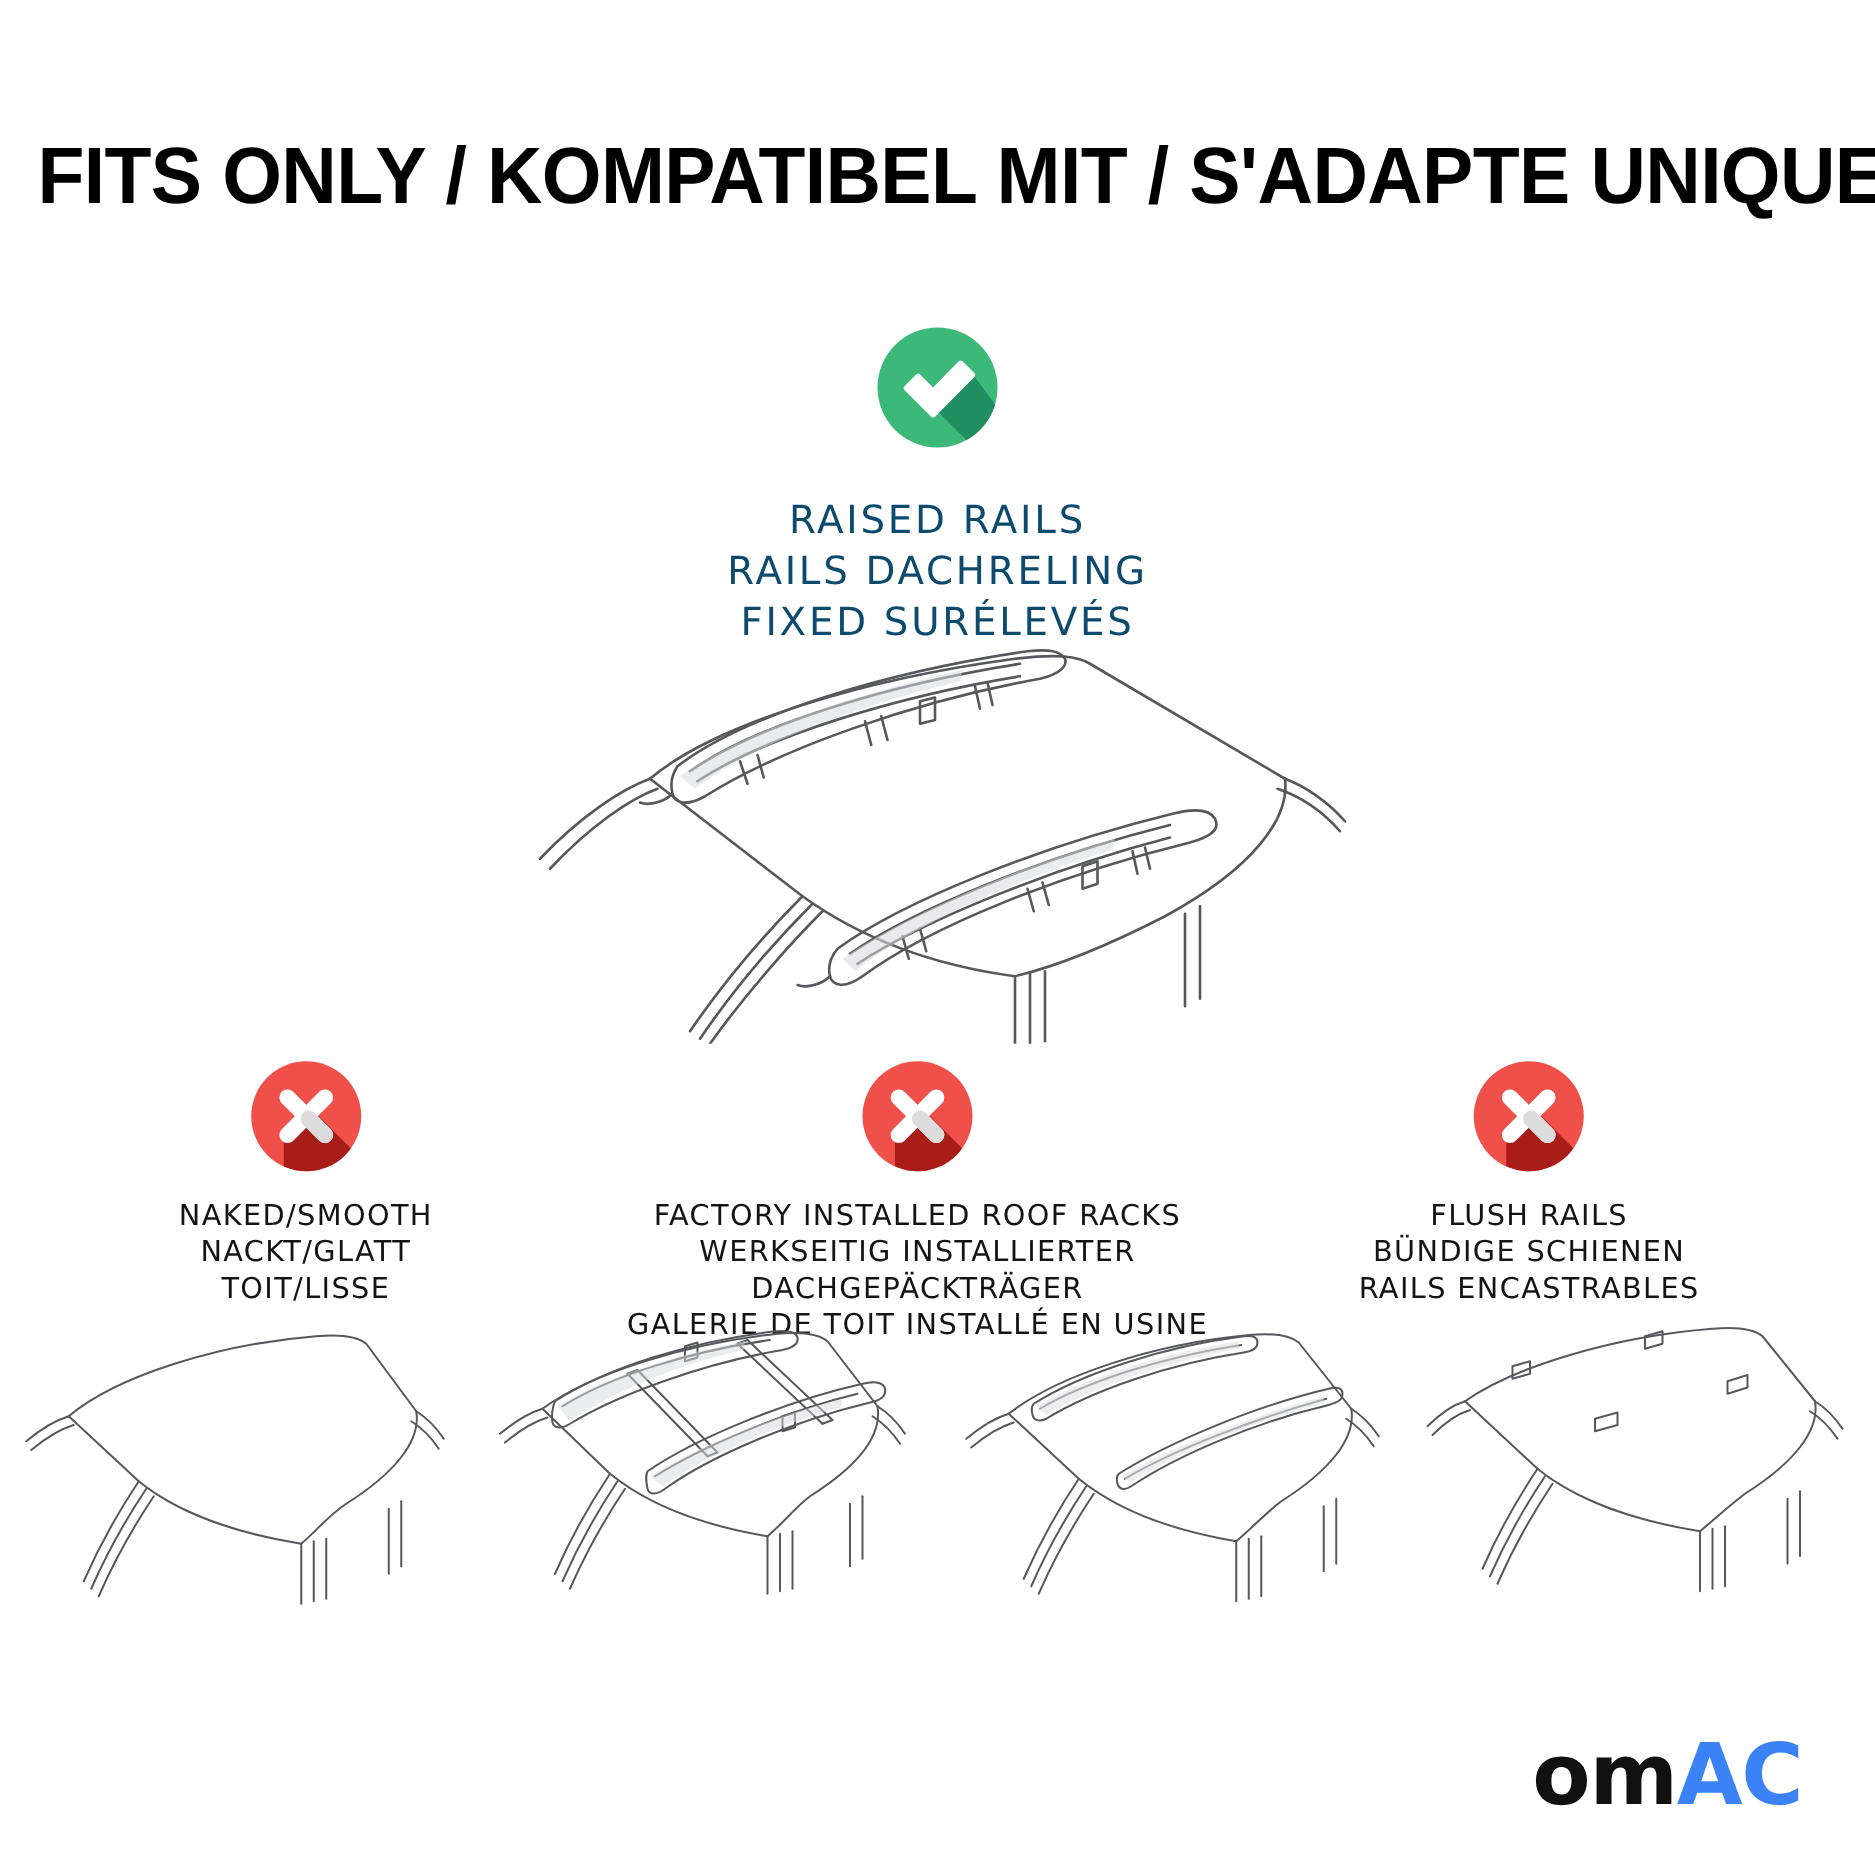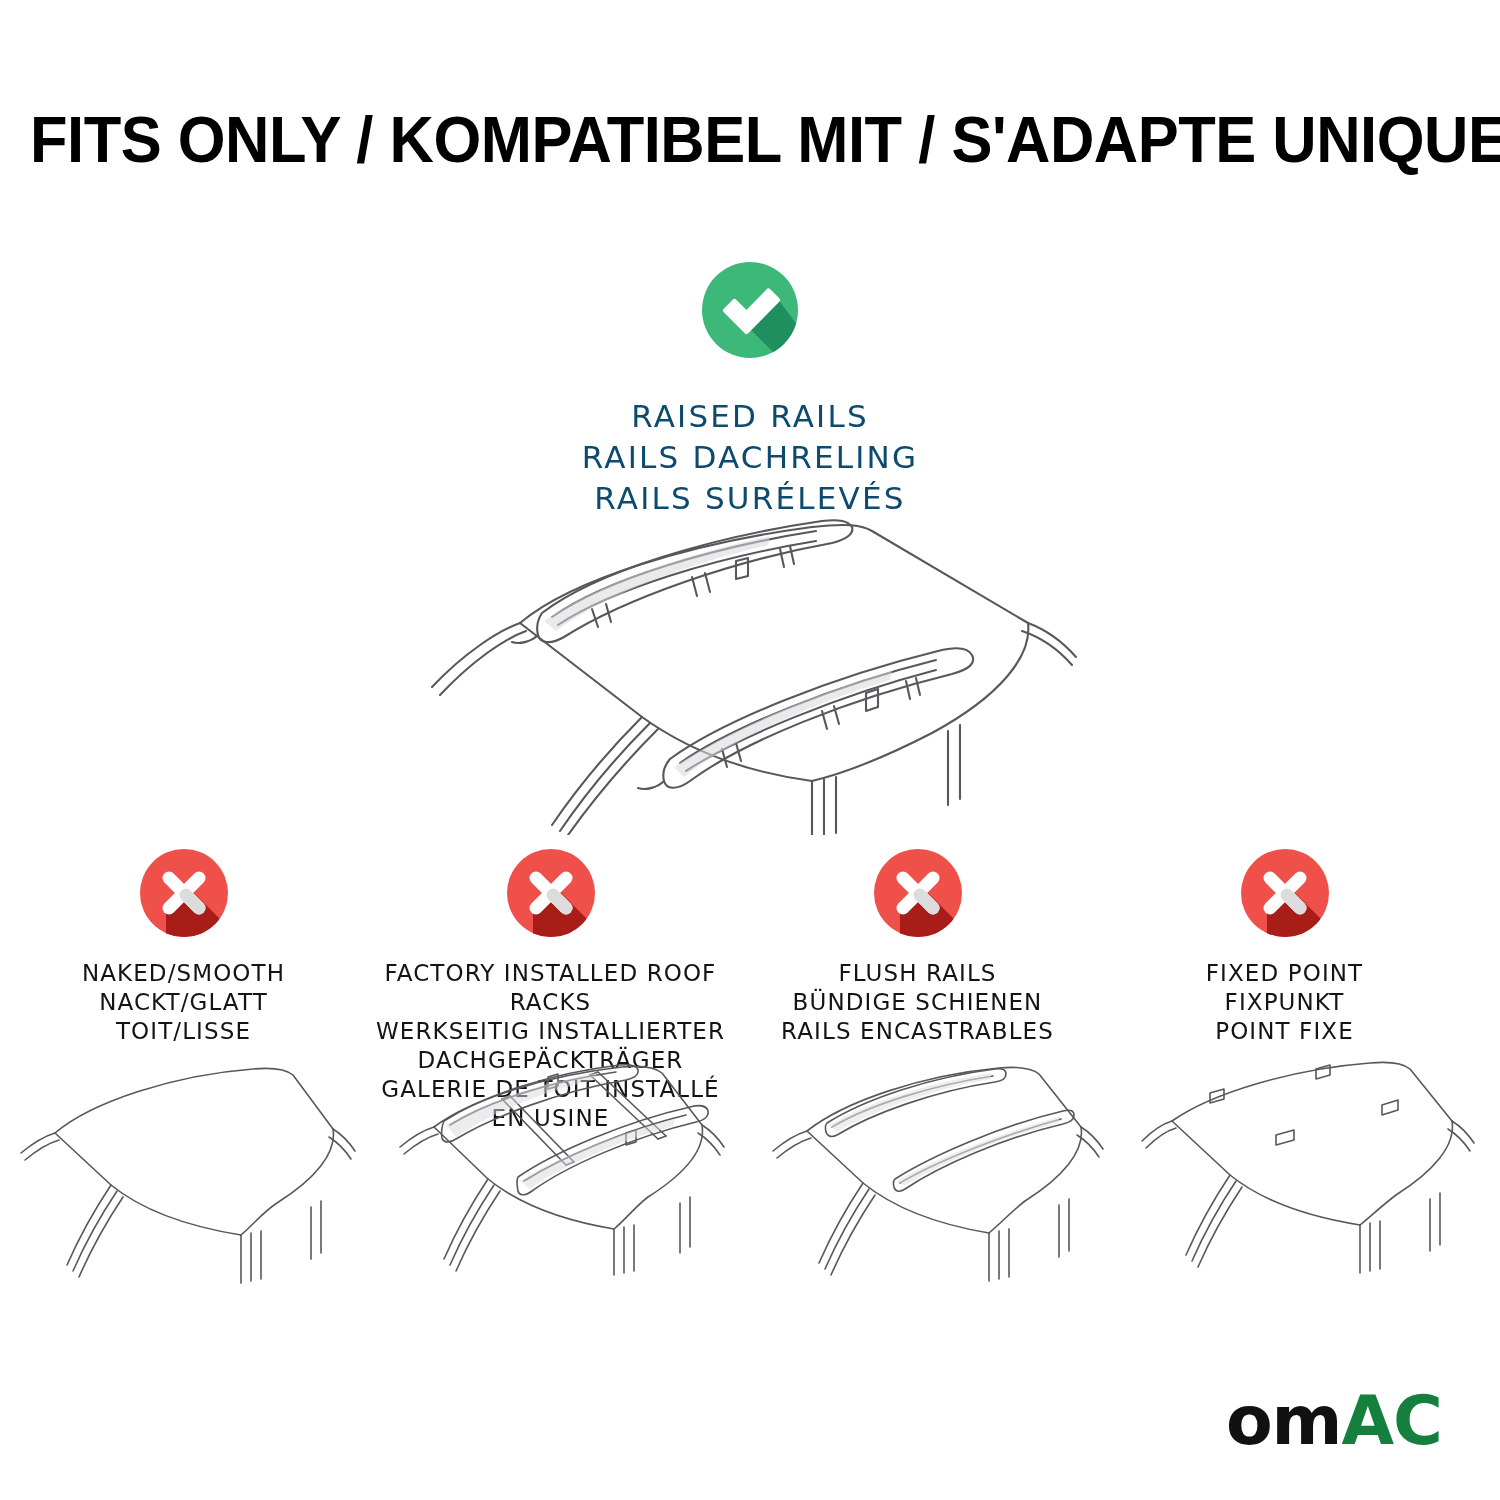--- a/index.html
+++ b/index.html
@@ -122,21 +122,21 @@
     bottom: 48px;
     font-family: "DejaVu Sans", sans-serif;
     font-weight: 700;
     font-size: 68px;
     letter-spacing: -1px;
     line-height: 62px;
     display: flex;
     align-items: baseline;
   }
   .logo .om { color: #111111; }
-  .logo .ac { color: #15803d; }
+  .logo .ac { color: #3b82f6; }
 </style>
 </head>
 <body>
 
 <div class="page-title">FITS ONLY / KOMPATIBEL MIT / S'ADAPTE UNIQUEMENT</div>
 
 <div class="hero">
 
   <div class="icon-check-wrap">
     <svg width="104" height="104" viewBox="0 0 104 104" aria-hidden="true">
@@ -150,21 +150,21 @@
         <path d="M44 63 L100 119 L120 95 L74 33 Z" fill="#1f8f5f"></path>
       </g>
       <path d="M30.5 51.5 L38 44 L45.5 51.5 L44.5 66 Z" fill="#ffffff"></path>
       <path d="M27.5 52.5 L36.5 43.5 L48.5 55.5 L70.5 33 L79.5 42 L48.5 73.5 Z" fill="#ffffff" stroke="#ffffff" stroke-width="5" stroke-linejoin="round"></path>
     </svg>
   </div>
 
   <div class="hero-label">
     <div>RAISED RAILS</div>
     <div>RAILS DACHRELING</div>
-    <div>RAILS SURÉLEVÉS</div>
+    <div>FIXED SURÉLEVÉS</div>
   </div>
 </div>
 
 <div class="hero-art">
   <svg width="716" height="330" viewBox="0 0 716 330" aria-hidden="true">
     <g fill="none" stroke="#57585c" stroke-width="2.1" stroke-linejoin="round" stroke-linecap="round">
 
       <path d="M128 118 C180 74 300 38 420 22 C455 18 470 20 480 26 L636 118"></path>
       <path d="M128 118 L250 212 C300 248 360 268 420 276"></path>
       <path d="M636 118 C640 150 610 190 540 228 C505 246 462 266 420 276"></path>
@@ -293,43 +293,20 @@
           <line x1="63" y1="33" x2="33" y2="63"></line>
         </g>
         <line x1="50" y1="50" x2="63" y2="63" stroke="#dcdcdc" stroke-width="13" stroke-linecap="round"></line>
       </svg>
     </div>
     <div class="col-label">FLUSH RAILS
 BÜNDIGE SCHIENEN
 RAILS ENCASTRABLES</div>
   </div>
 
-  <div class="col">
-    <div class="icon-x-wrap">
-      <svg width="96" height="96" viewBox="0 0 96 96" aria-hidden="true">
-        <defs>
-            <clipPath id="clipX4">
-              <circle cx="48" cy="48" r="44"></circle>
-            </clipPath>
-          </defs>
-        <circle cx="48" cy="48" r="44" fill="#f0504a"></circle>
-        <g clip-path="url(#clipX4)">
-          <path d="M48 38 L110 100 L110 120 L30 120 L30 60 Z" fill="#a81d18"></path>
-        </g>
-        <g stroke="#ffffff" stroke-width="13" stroke-linecap="round">
-          <line x1="33" y1="33" x2="63" y2="63"></line>
-          <line x1="63" y1="33" x2="33" y2="63"></line>
-        </g>
-        <line x1="50" y1="50" x2="63" y2="63" stroke="#dcdcdc" stroke-width="13" stroke-linecap="round"></line>
-      </svg>
-    </div>
-    <div class="col-label">FIXED POINT
-FIXPUNKT
-POINT FIXE</div>
-  </div>
 </div>
 
 <div class="arts">
 
   <div class="art-cell">
     <svg width="345" height="250" viewBox="0 0 345 250" aria-hidden="true">
       <g fill="none" stroke="#57585c" stroke-width="1.6" stroke-linejoin="round" stroke-linecap="round">
         <path d="M40 78 C78 46 160 20 238 14 C260 12 272 15 278 20 L318 74"></path>
         <path d="M40 78 L96 130 C128 156 176 172 226 180"></path>
         <path d="M318 74 C322 98 300 124 262 148 C248 157 238 170 226 180"></path>

